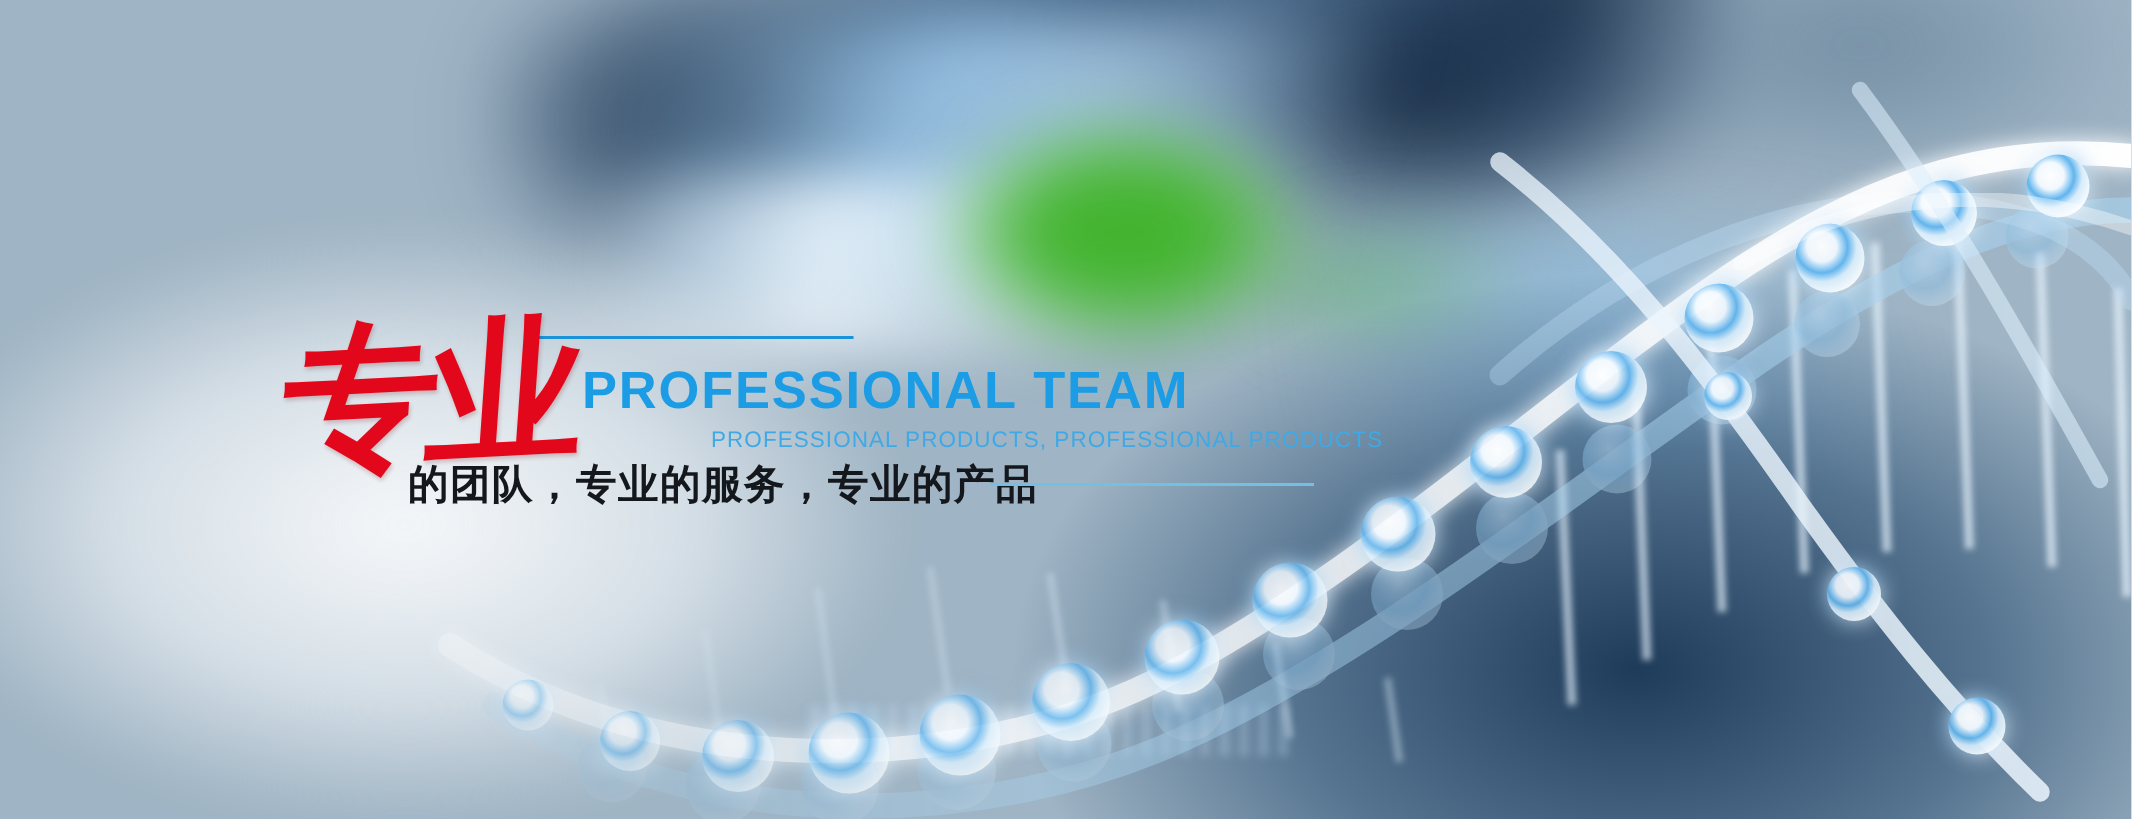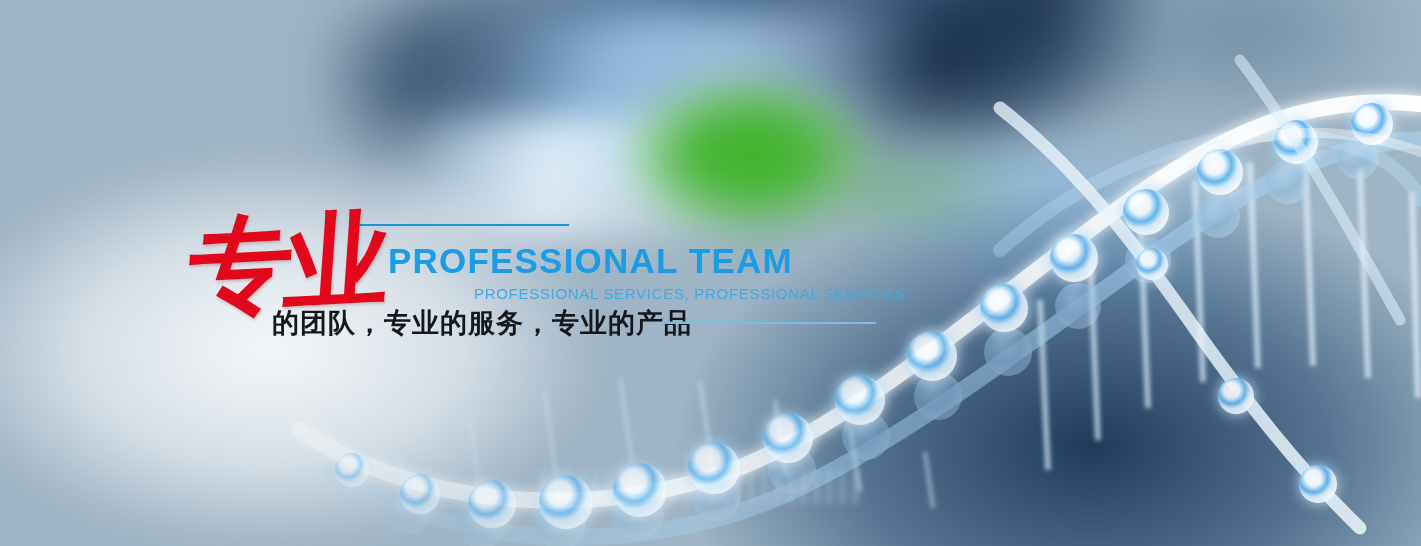--- a/index.html
+++ b/index.html
@@ -296,20 +296,20 @@
   </div>
 
   <div class="copy">
 
     <div class="rule-top"></div>
 
     <div class="seal">专业</div>
 
     <div class="headline">PROFESSIONAL TEAM</div>
 
-    <div class="subhead">PROFESSIONAL SERVICES, PROFESSIONAL SERVICES</div>
+    <div class="subhead">PROFESSIONAL PRODUCTS, PROFESSIONAL PRODUCTS</div>
 
     <div class="cn-line">的团队，专业的服务，专业的产品</div>
 
     <div class="rule-bottom"></div>
   </div>
 
 </div>
 
 </body></html>

